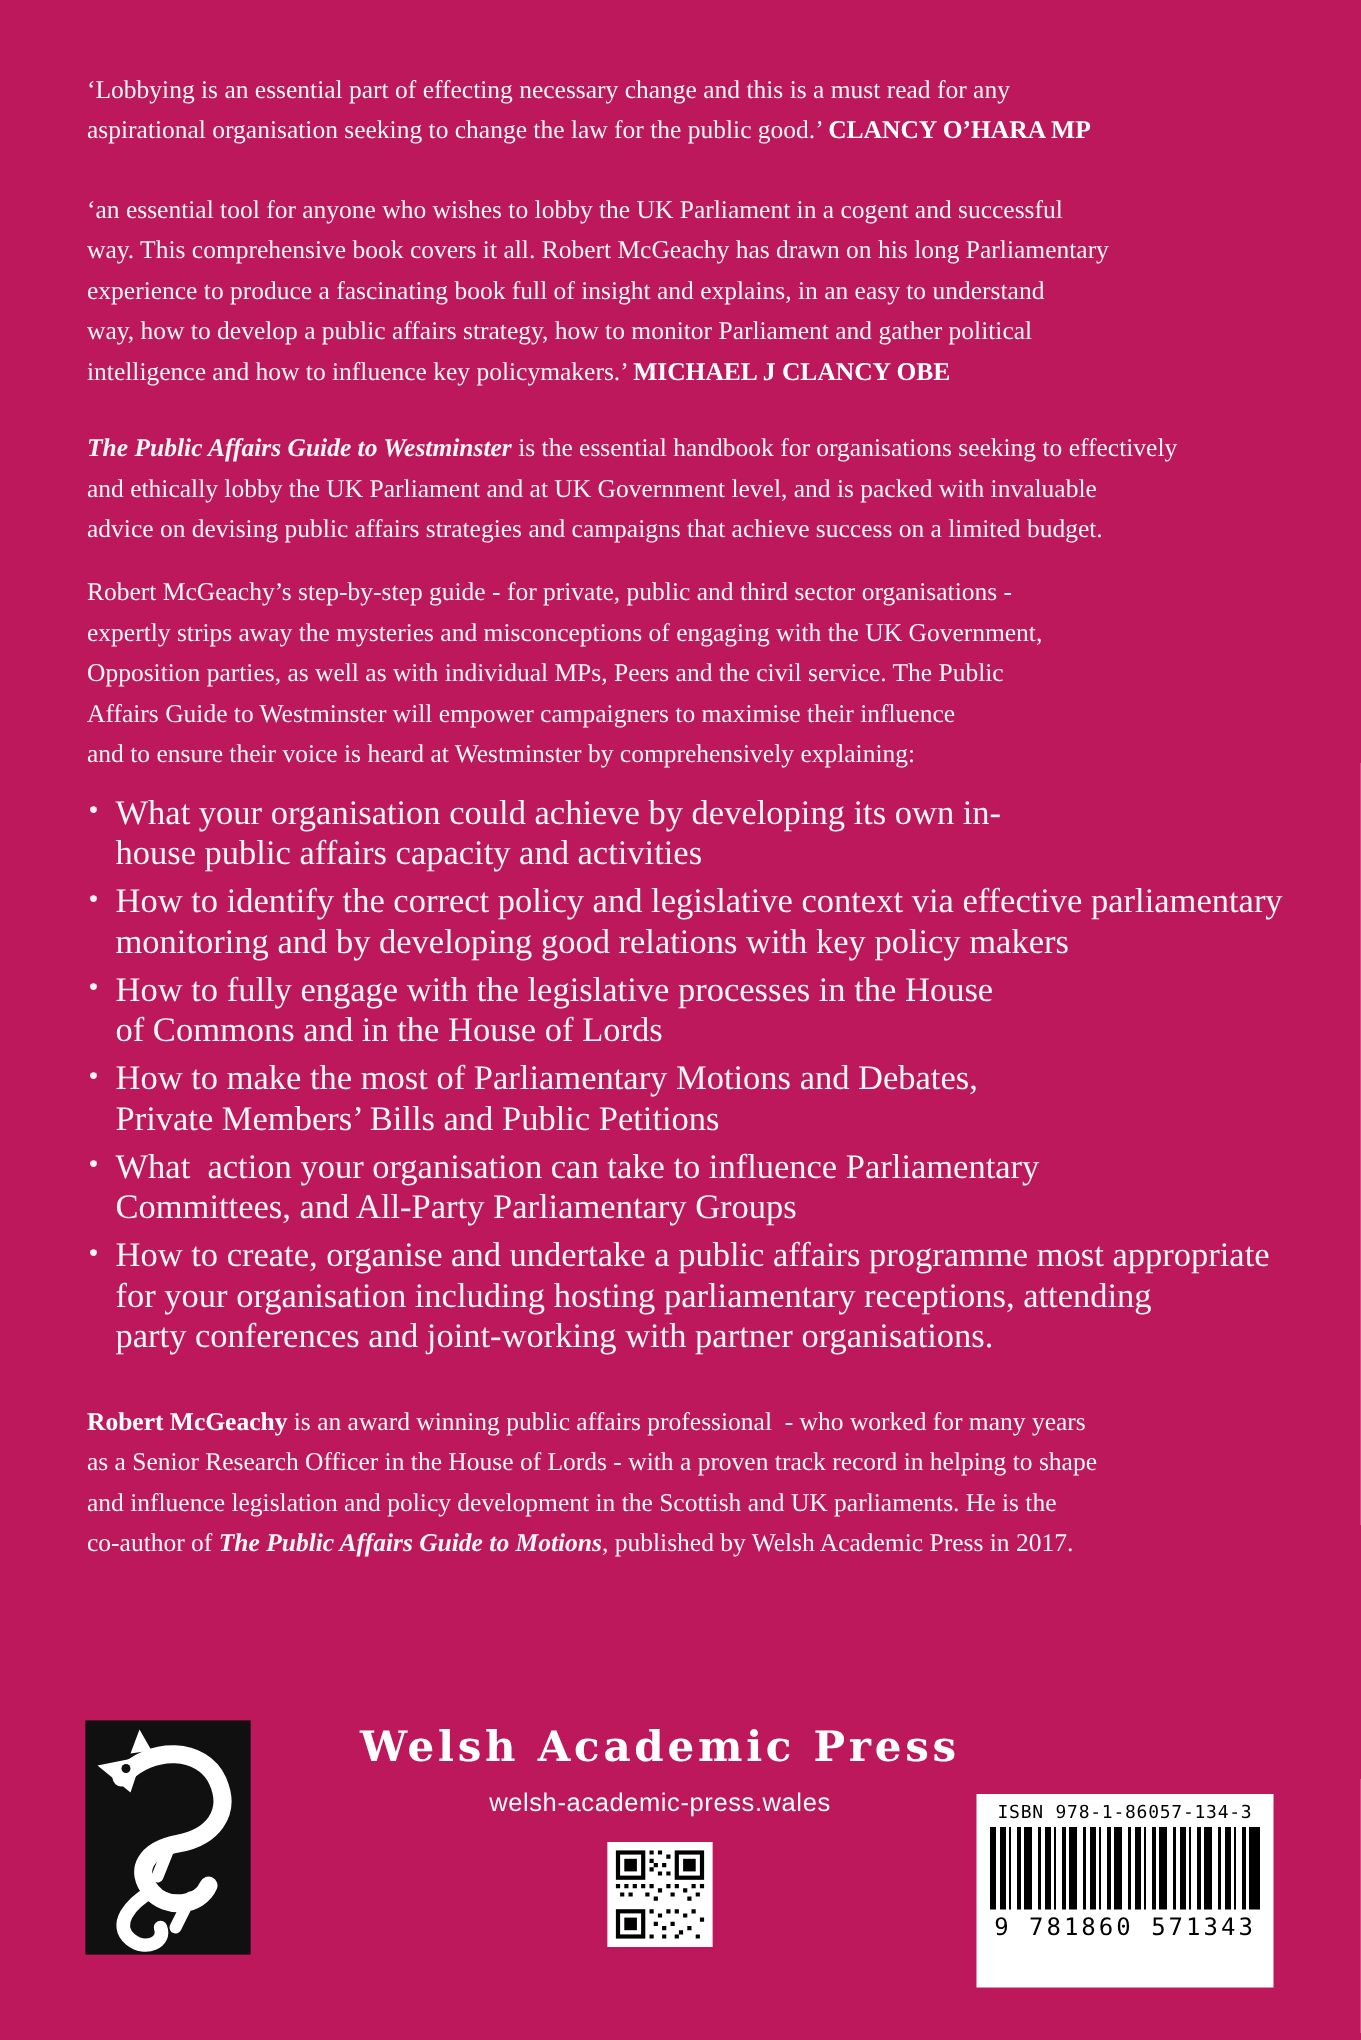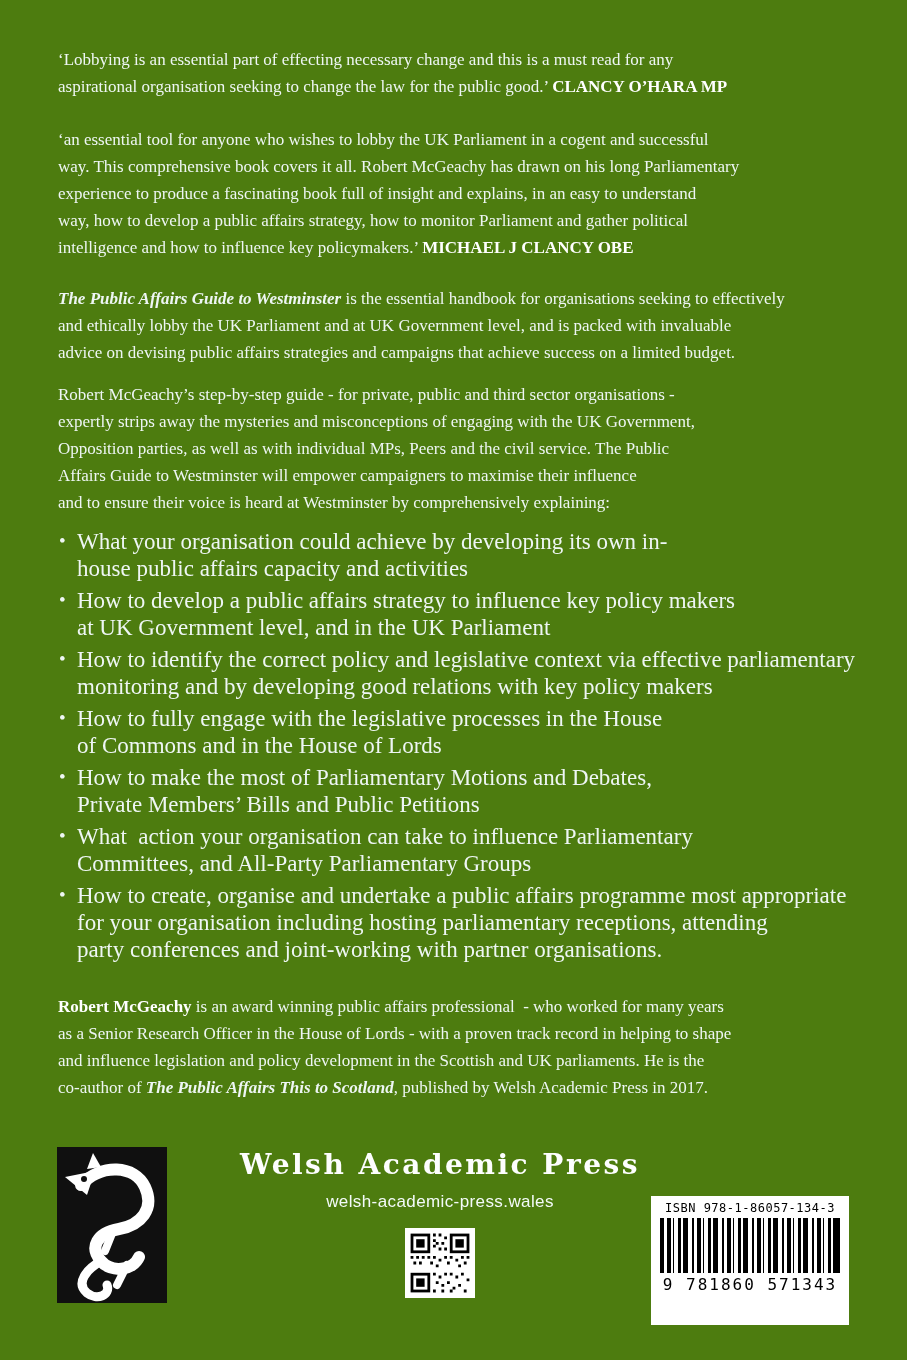--- a/index.html
+++ b/index.html
@@ -1,19 +1,19 @@
 <!DOCTYPE html>
 <html><head>
 <meta charset="utf-8">
 <style>
   html,body{margin:0;padding:0;}
   .page{
     position:relative;
     width:907px;height:1360px;
-    background:#4d7c0f;
+    background:#be185d;
     overflow:hidden;
     font-family:"Liberation Serif", serif;
     color:#eef6f4;
   }
   .content{
     position:absolute;
     left:58px;top:46px;right:20px;
   }
   .pre{white-space:pre;}
   p{margin:0;font-size:17px;line-height:27px;}
@@ -109,39 +109,37 @@
 
     <p class="pre para2">Robert McGeachy’s step-by-step guide - for private, public and third sector organisations -
 expertly strips away the mysteries and misconceptions of engaging with the UK Government,
 Opposition parties, as well as with individual MPs, Peers and the civil service. The Public
 Affairs Guide to Westminster will empower campaigners to maximise their influence
 and to ensure their voice is heard at Westminster by comprehensively explaining:</p>
 
     <ul class="points">
       <li><span class="pre">What your organisation could achieve by developing its own in-
 house public affairs capacity and activities</span></li>
-      <li><span class="pre">How to develop a public affairs strategy to influence key policy makers
-at UK Government level, and in the UK Parliament</span></li>
       <li><span class="pre">How to identify the correct policy and legislative context via effective parliamentary
 monitoring and by developing good relations with key policy makers</span></li>
       <li><span class="pre">How to fully engage with the legislative processes in the House
 of Commons and in the House of Lords</span></li>
       <li><span class="pre">How to make the most of Parliamentary Motions and Debates,
 Private Members’ Bills and Public Petitions</span></li>
       <li><span class="pre">What  action your organisation can take to influence Parliamentary
 Committees, and All-Party Parliamentary Groups</span></li>
       <li><span class="pre">How to create, organise and undertake a public affairs programme most appropriate
 for your organisation including hosting parliamentary receptions, attending
 party conferences and joint-working with partner organisations.</span></li>
     </ul>
 
     <p class="pre bio"><span class="bold-name">Robert McGeachy</span><span> is an award winning public affairs professional  - who worked for many years
 as a Senior Research Officer in the House of Lords - with a proven track record in helping to shape
 and influence legislation and policy development in the Scottish and UK parliaments. He is the
-co-author of </span><span class="ital">The Public Affairs This to Scotland</span><span>, published by Welsh Academic Press in 2017.</span></p>
+co-author of </span><span class="ital">The Public Affairs Guide to Motions</span><span>, published by Welsh Academic Press in 2017.</span></p>
 
   </div>
 
   <div class="footer">
 
     <div class="logo">
       <svg viewBox="0 0 110 156" width="110" height="156" aria-hidden="true">
         <rect width="110" height="156" fill="#101010"></rect>
         <path d="M24 38 C44 16 78 18 88 40 C98 62 84 78 62 82 C40 86 32 100 44 114 C54 126 76 124 82 110" stroke="#ffffff" stroke-width="12" fill="none" stroke-linecap="round"></path>
         <path d="M8 30 L38 24 L30 48 Z" fill="#ffffff"></path>

